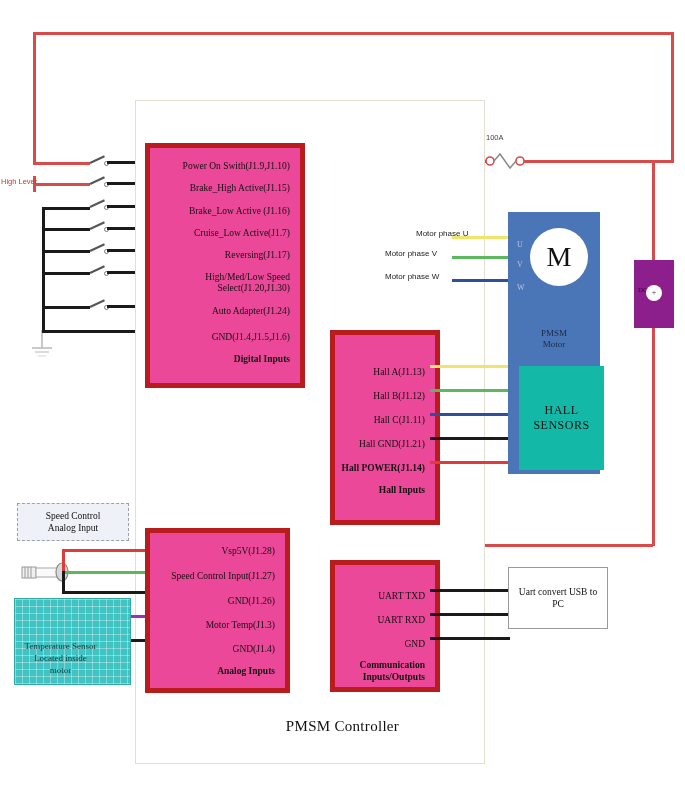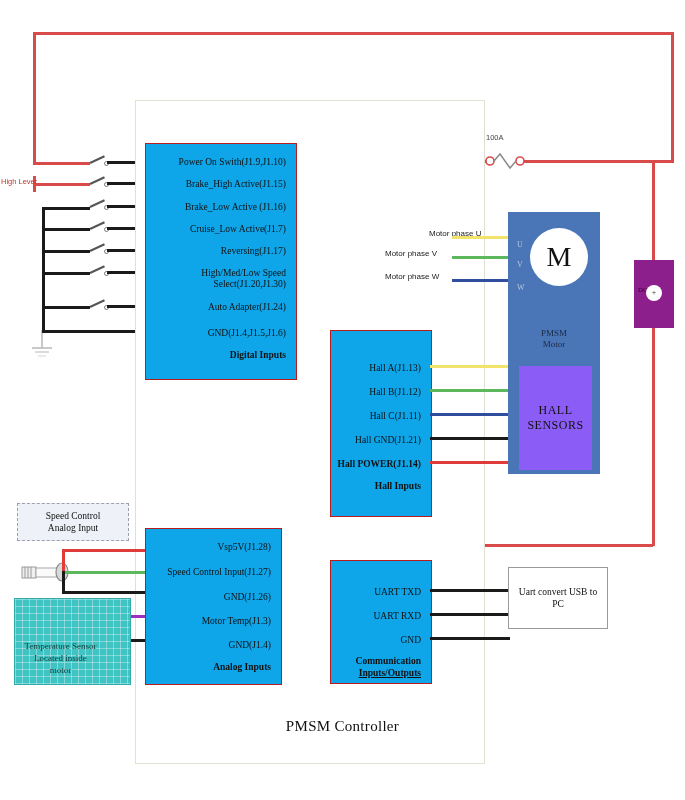--- a/index.html
+++ b/index.html
@@ -23,21 +23,21 @@
     position:absolute;left:135px;top:100px;width:348px;height:662px;
     border:1.5px solid #e3e0d2;background:#ffffff;
   }
   #controller-title{
     position:absolute;left:0;right:0;top:718px;text-align:center;
     font-size:15px;color:#111;letter-spacing:.3px;
   }
 
   
   .panel{
-    position:absolute;background:#0ea5e9;border:1px solid #b91c1c;
+    position:absolute;background:#ec4899;border:5px solid #b91c1c;
   }
   .panel .row{
     position:absolute;right:10px;font-size:9.5px;color:#111;
     white-space:nowrap;text-align:right;line-height:11px;
   }
   .panel .grouptitle{
     position:absolute;right:10px;font-size:9.5px;font-weight:bold;color:#111;
     white-space:nowrap;text-align:right;
   }
 
@@ -51,21 +51,21 @@
   #motor-circle{
     position:absolute;left:530px;top:228px;width:58px;height:58px;border-radius:50%;
     background:#fff;display:flex;align-items:center;justify-content:center;
     font-size:28px;color:#111;font-family:"Liberation Serif",serif;
   }
   #motor-label{
     position:absolute;left:508px;top:328px;width:92px;text-align:center;
     font-size:9px;color:#1b2a44;line-height:11px;
   }
   #hall-sensors{
-    position:absolute;left:519px;top:366px;width:73px;height:104px;background:#8b5cf6;
+    position:absolute;left:519px;top:366px;width:85px;height:104px;background:#14b8a6;
     display:flex;align-items:center;justify-content:center;text-align:center;
     font-size:12px;color:#111;line-height:15px;letter-spacing:.5px;
   }
   .phase-tag{position:absolute;font-size:8px;color:#b9c4d8;}
 
   
   #battery{position:absolute;left:634px;top:260px;width:40px;height:68px;background:#8d1f8d;}
   #battery-dot{
     position:absolute;left:646px;top:285px;width:16px;height:16px;border-radius:50%;
     background:#fff;font-size:8px;color:#333;text-align:center;line-height:16px;
@@ -233,30 +233,30 @@
     <div class="row" style="top:87px;">Motor Temp(J1.3)</div>
     <div class="row" style="top:111px;">GND(J1.4)</div>
     <div class="grouptitle" style="top:133px;">Analog Inputs</div>
   </div>
 
   <div class="panel" id="panel-comm">
     <div class="row" style="top:26px;">UART TXD</div>
     <div class="row" style="top:50px;">UART RXD</div>
     <div class="row" style="top:74px;">GND</div>
     <div class="grouptitle" style="top:95px;">Communication</div>
-    <div class="grouptitle" style="top:107px;text-decoration:underline;">Inputs/Outputs</div>
+    <div class="grouptitle" style="top:107px;">Inputs/Outputs</div>
   </div>
 
   <div class="wire hwire yellow" style="left:430px;top:365px;width:108px;"></div>
   <div class="wire hwire green" style="left:430px;top:389px;width:108px;"></div>
   <div class="wire hwire blue" style="left:430px;top:413px;width:108px;"></div>
   <div class="wire hwire black" style="left:430px;top:437px;width:108px;"></div>
   <div class="wire hwire redw" style="left:430px;top:461px;width:108px;"></div>
 
-  <div class="mphase" style="left:398px;top:229px;padding-left:31px;">Motor phase U</div>
+  <div class="mphase" style="left:385px;top:229px;padding-left:31px;">Motor phase U</div>
   <div class="mphase" style="left:385px;top:249px;">Motor phase V</div>
   <div class="mphase" style="left:385px;top:272px;">Motor phase W</div>
 
   <div class="wire hwire yellow" style="left:452px;top:236px;width:98px;"></div>
   <div class="wire hwire green" style="left:452px;top:256px;width:98px;"></div>
   <div class="wire hwire blue" style="left:452px;top:279px;width:98px;"></div>
 
   <div id="motor-box"></div>
   <div id="motor-circle">M</div>
   <div class="phase-tag" style="left:517px;top:240px;">U</div>

